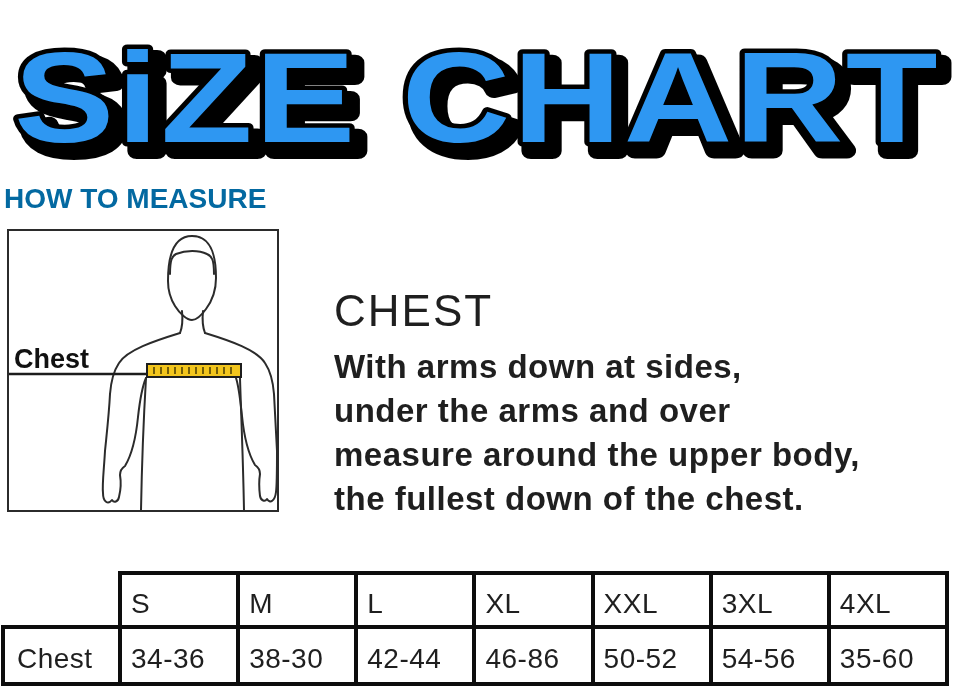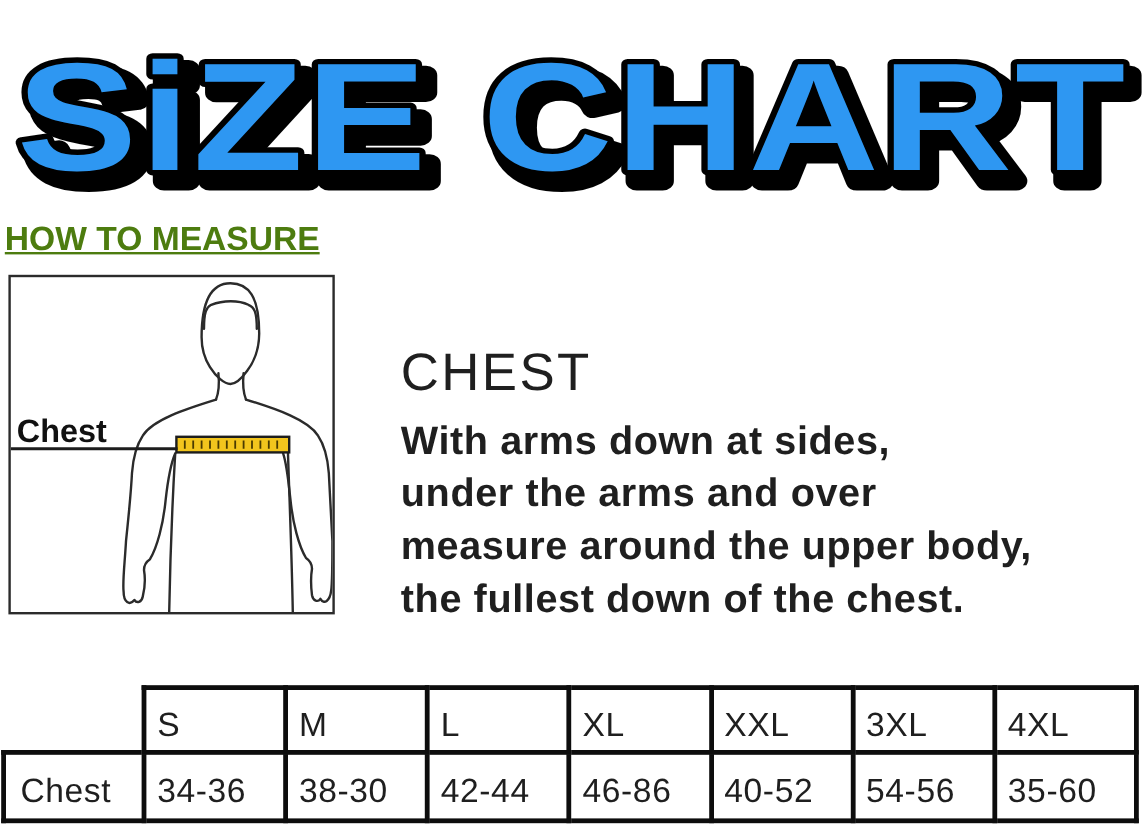--- a/index.html
+++ b/index.html
@@ -40,22 +40,21 @@
     paint-order: stroke fill;
   }
 
   
   #how-heading {
     position: absolute;
     left: 4px; top: 183px;
     font-size: 28px;
     font-weight: bold;
     letter-spacing: 0px;
-    color: #4d7c0f;
-    text-decoration: underline;
+    color: #0369a1;
   }
 
   
   #figure-box {
     position: absolute;
     left: 7px; top: 229px;
     width: 272px; height: 283px;
     border: 2px solid #2b2b2b;
     background: #ffffff;
   }
@@ -196,20 +195,20 @@
       <td>XXL</td>
       <td>3XL</td>
       <td>4XL</td>
     </tr>
     <tr class="dat">
       <td class="rowlabel">Chest</td>
       <td>34-36</td>
       <td>38-30</td>
       <td>42-44</td>
       <td>46-86</td>
-      <td>40-52</td>
+      <td>50-52</td>
       <td>54-56</td>
       <td>35-60</td>
     </tr>
   </tbody>
     </table>
 
 </div>
 
 </body></html>

